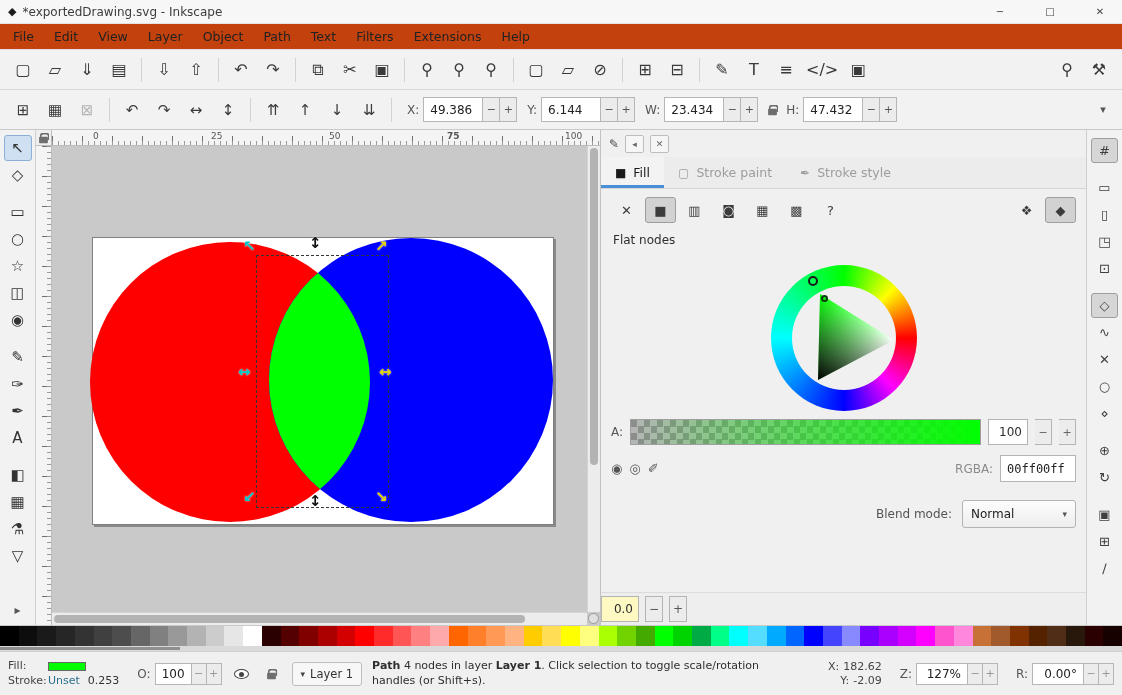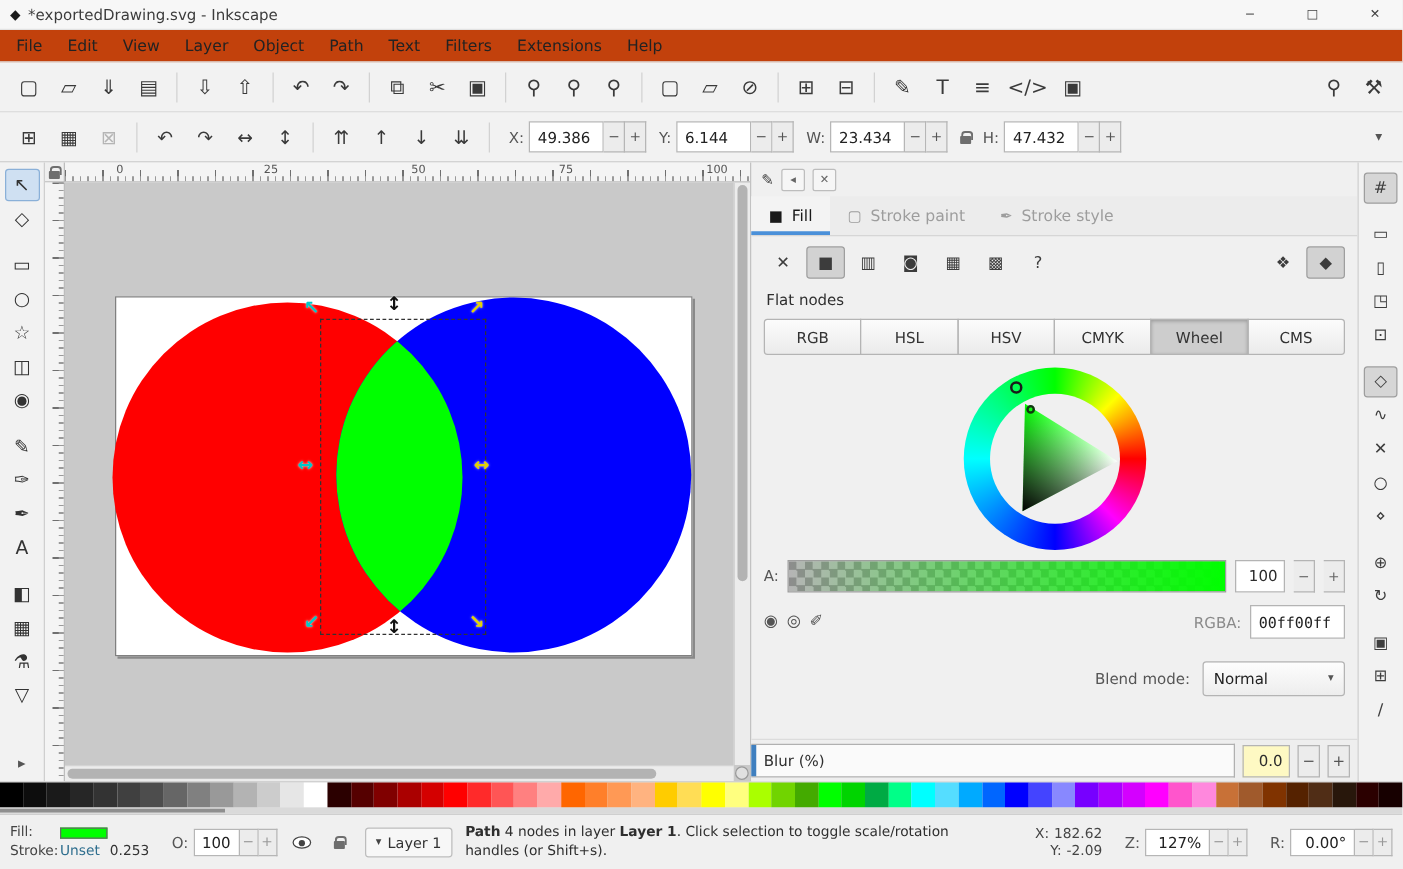--- a/index.html
+++ b/index.html
@@ -276,21 +276,21 @@
   </div>
 
   <div class="canvas-area">
     <div class="ruler-corner">
         <span class="padlock small"></span>
       </div>
     <div class="hruler">
         <span class="rnum" style="left: 41px;">0</span>
         <span class="rnum" style="left: 159px;">25</span>
         <span class="rnum" style="left: 277px;">50</span>
-        <span class="rnum" style="left: 395px;">75</span>
+        <span class="rnum" style="left: 395px; font-weight: bold;">75</span>
         <span class="rnum" style="left: 513px;">100</span>
       </div>
     <div class="vruler"></div>
 
     <div class="viewport">
       <div class="page"></div>
       <svg class="drawing" width="548" height="479">
         <defs>
             <clipPath id="clipBlue">
               <circle cx="359" cy="234" r="142"></circle>
@@ -358,28 +358,20 @@
             <button class="paintbtn">?</button>
           </div>
         <div class="fillrule">
             <button class="paintbtn">❖</button>
             <button class="paintbtn active">◆</button>
           </div>
       </div>
 
       <div class="flat-label">Flat nodes</div>
 
-      <div class="ctabs">
-          <button class="ctab">RGB</button>
-          <button class="ctab">HSL</button>
-          <button class="ctab">HSV</button>
-          <button class="ctab">CMYK</button>
-          <button class="ctab active">Wheel</button>
-          <button class="ctab">CMS</button>
-        </div>
 
       <div class="wheel-zone">
         <div class="wheel">
           <div class="wheel-ring"></div>
           <div class="wheel-hole"></div>
           <svg class="wheel-tri" width="104" height="104">
             <defs>
               <linearGradient id="gradWS" gradientUnits="userSpaceOnUse" x1="102" y1="54" x2="28" y2="8">
                 <stop offset="0" stop-color="#ffffff"></stop>
                 <stop id="triHueStop" offset="1" stop-color="#00ff00"></stop>
@@ -418,23 +410,20 @@
         <div class="blend-select">
           <span>Normal</span>
           <span class="blend-caret">▾</span>
         </div>
       </div>
 
       <div class="dock-fill"></div>
     </div>
 
     <div class="blur-row">
-      <div class="blur-slider">
-        <span>Blur (%)</span>
-      </div>
       <span class="blur-value">0.0</span>
       <button class="blur-btn">−</button>
       <button class="blur-btn">+</button>
     </div>
   </div>
 
   <div class="snapbar">
     <div style="display:flex;flex-direction:column;align-items:center">
         <button class="snapbtn active">#</button>
         <button class="snapbtn gap">▭</button>

